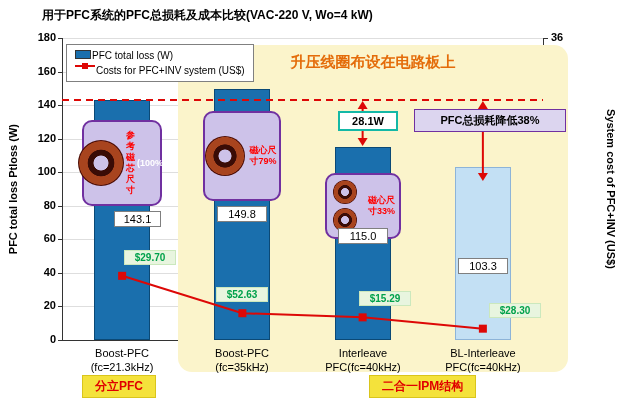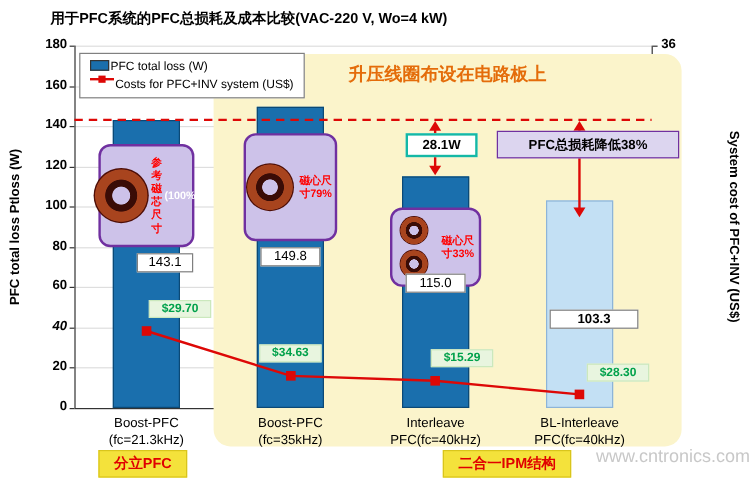--- a/index.html
+++ b/index.html
@@ -42,21 +42,21 @@
 <div class="stage">
   <div class="chart-title">用于PFC系统的PFC总损耗及成本比较(VAC-220 V, Wo=4 kW)</div>
 
   <div class="layer" id="layer-grid">
       <div class="tick" style="position: absolute; left: 26px; top: 333px; width: 30px; text-align: right;">0</div>
       <div style="position: absolute; left: 58px; top: 340px; width: 4px; height: 1px; background: rgb(51, 51, 51);"></div>
       <div style="position: absolute; left: 62px; top: 306px; width: 481px; height: 1px; background: rgb(222, 222, 222);"></div>
       <div class="tick" style="position: absolute; left: 26px; top: 299px; width: 30px; text-align: right;">20</div>
       <div style="position: absolute; left: 58px; top: 306px; width: 4px; height: 1px; background: rgb(51, 51, 51);"></div>
       <div style="position: absolute; left: 62px; top: 273px; width: 481px; height: 1px; background: rgb(222, 222, 222);"></div>
-      <div class="tick" style="position: absolute; left: 26px; top: 266px; width: 30px; text-align: right; font-style: italic;">40</div>
+      <div class="tick" style="position: absolute; left: 26px; top: 266px; width: 30px; text-align: right;">40</div>
       <div style="position: absolute; left: 58px; top: 273px; width: 4px; height: 1px; background: rgb(51, 51, 51);"></div>
       <div style="position: absolute; left: 62px; top: 239px; width: 481px; height: 1px; background: rgb(222, 222, 222);"></div>
       <div class="tick" style="position: absolute; left: 26px; top: 232px; width: 30px; text-align: right;">60</div>
       <div style="position: absolute; left: 58px; top: 239px; width: 4px; height: 1px; background: rgb(51, 51, 51);"></div>
       <div style="position: absolute; left: 62px; top: 206px; width: 481px; height: 1px; background: rgb(222, 222, 222);"></div>
       <div class="tick" style="position: absolute; left: 26px; top: 199px; width: 30px; text-align: right;">80</div>
       <div style="position: absolute; left: 58px; top: 206px; width: 4px; height: 1px; background: rgb(51, 51, 51);"></div>
       <div style="position: absolute; left: 62px; top: 172px; width: 481px; height: 1px; background: rgb(222, 222, 222);"></div>
       <div class="tick" style="position: absolute; left: 26px; top: 165px; width: 30px; text-align: right;">100</div>
       <div style="position: absolute; left: 58px; top: 172px; width: 4px; height: 1px; background: rgb(51, 51, 51);"></div>
@@ -121,21 +121,21 @@
           <div class="toroid" style="position: relative; width: 24px; height: 24px; background: radial-gradient(circle, rgb(205, 194, 233) 0px, rgb(205, 194, 233) 22%, rgb(58, 12, 6) 24%, rgb(58, 12, 6) 40%, rgb(168, 68, 30) 42%, rgb(168, 68, 30) 66%, rgb(79, 15, 7) 68%, rgb(79, 15, 7) 100%);"></div>
           <div class="toroid" style="position: relative; width: 24px; height: 24px; background: radial-gradient(circle, rgb(205, 194, 233) 0px, rgb(205, 194, 233) 22%, rgb(58, 12, 6) 24%, rgb(58, 12, 6) 40%, rgb(168, 68, 30) 42%, rgb(168, 68, 30) 66%, rgb(79, 15, 7) 68%, rgb(79, 15, 7) 100%);"></div>
         </div>
         <div class="core-label" style="position: relative;">磁心尺寸33%</div>
       </div>
     </div>
   <div class="layer" id="layer-overlay">
       <div class="val-label" style="position: absolute; left: 114px; top: 211px; width: 47px;">143.1</div>
       <div class="val-label" style="position: absolute; left: 217px; top: 206px; width: 50px;">149.8</div>
       <div class="val-label" style="position: absolute; left: 338px; top: 228px; width: 50px;">115.0</div>
-      <div class="val-label" style="position: absolute; left: 458px; top: 258px; width: 74px; font-weight: bold;">103.3</div>
+      <div class="val-label" style="position: absolute; left: 458px; top: 258px; width: 50px;">103.3</div>
       <div class="xlabel" style="position: absolute; left: 62px; top: 346px; width: 120px;">
         <div>Boost-PFC</div>
         <div>(fc=21.3kHz)</div>
       </div>
       <div class="xlabel" style="position: absolute; left: 182px; top: 346px; width: 120px;">
         <div>Boost-PFC</div>
         <div>(fc=35kHz)</div>
       </div>
       <div class="xlabel" style="position: absolute; left: 303px; top: 346px; width: 120px;">
         <div>Interleave</div>
@@ -153,21 +153,21 @@
         <rect x="358.625" y="313.34999999999997" width="8" height="8" fill="#DD0806"></rect>
         <rect x="478.875" y="324.67499999999995" width="8" height="8" fill="#DD0806"></rect>
         <line x1="362.625" y1="106.91000000000003" x2="362.625" y2="140.05555555555557" stroke="#DD0806" stroke-width="2"></line>
         <polygon points="357.625,108.91000000000003 367.625,108.91000000000003 362.625,100.91000000000003" fill="#DD0806"></polygon>
         <polygon points="357.625,138.05555555555557 367.625,138.05555555555557 362.625,146.05555555555557" fill="#DD0806"></polygon>
         <line x1="482.875" y1="106.91000000000003" x2="482.875" y2="175" stroke="#DD0806" stroke-width="2"></line>
         <polygon points="477.875,108.91000000000003 487.875,108.91000000000003 482.875,100.91000000000003" fill="#DD0806"></polygon>
         <polygon points="477.875,173 487.875,173 482.875,181" fill="#DD0806"></polygon>
       </svg>
       <div class="cost-label" style="position: absolute; left: 124px; top: 250px; width: 52px;">$29.70</div>
-      <div class="cost-label" style="position: absolute; left: 216px; top: 287px; width: 52px;">$34.63</div>
+      <div class="cost-label" style="position: absolute; left: 216px; top: 287px; width: 52px;">$52.63</div>
       <div class="cost-label" style="position: absolute; left: 359px; top: 291px; width: 52px;">$15.29</div>
       <div class="cost-label" style="position: absolute; left: 489px; top: 303px; width: 52px;">$28.30</div>
     </div>
 
   <div class="annot delta">28.1W</div>
   <div class="annot reduction">PFC总损耗降低38%</div>
 
   <div class="legend">
     <div class="legend-row">
       <span class="swatch-bar"></span>
@@ -181,14 +181,13 @@
 
   <div class="axis-left">
     <span>PFC total loss Ptloss (W)</span>
   </div>
   <div class="axis-right">
     <span>System cost of PFC+INV (US$)</span>
   </div>
 
   <div class="group group-right">二合一IPM结构</div>
   <div class="group group-left">分立PFC</div>
-  <div class="watermark">www.cntronics.com</div>
 </div>
 
 </body></html>

